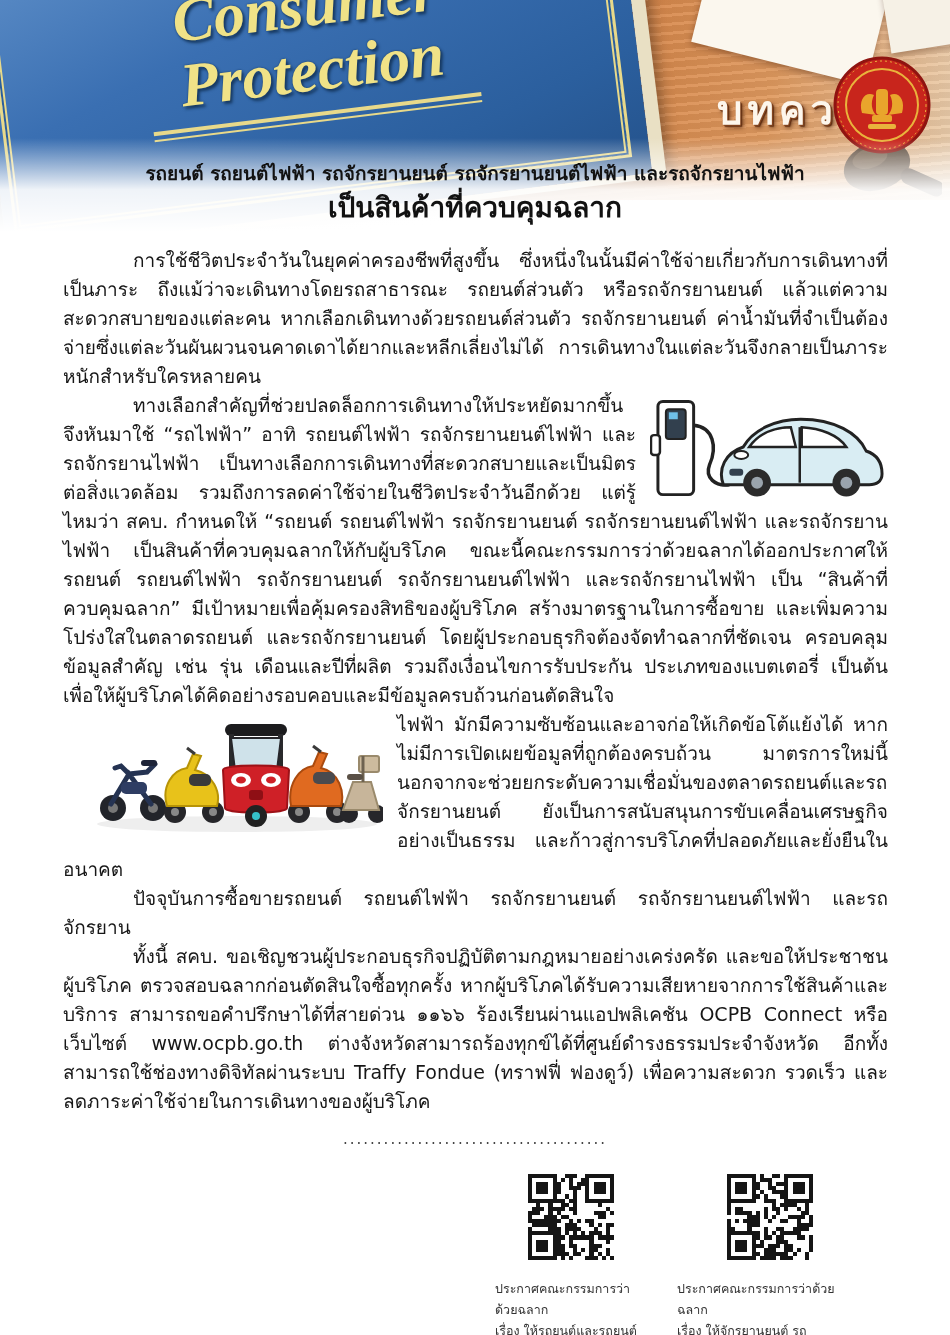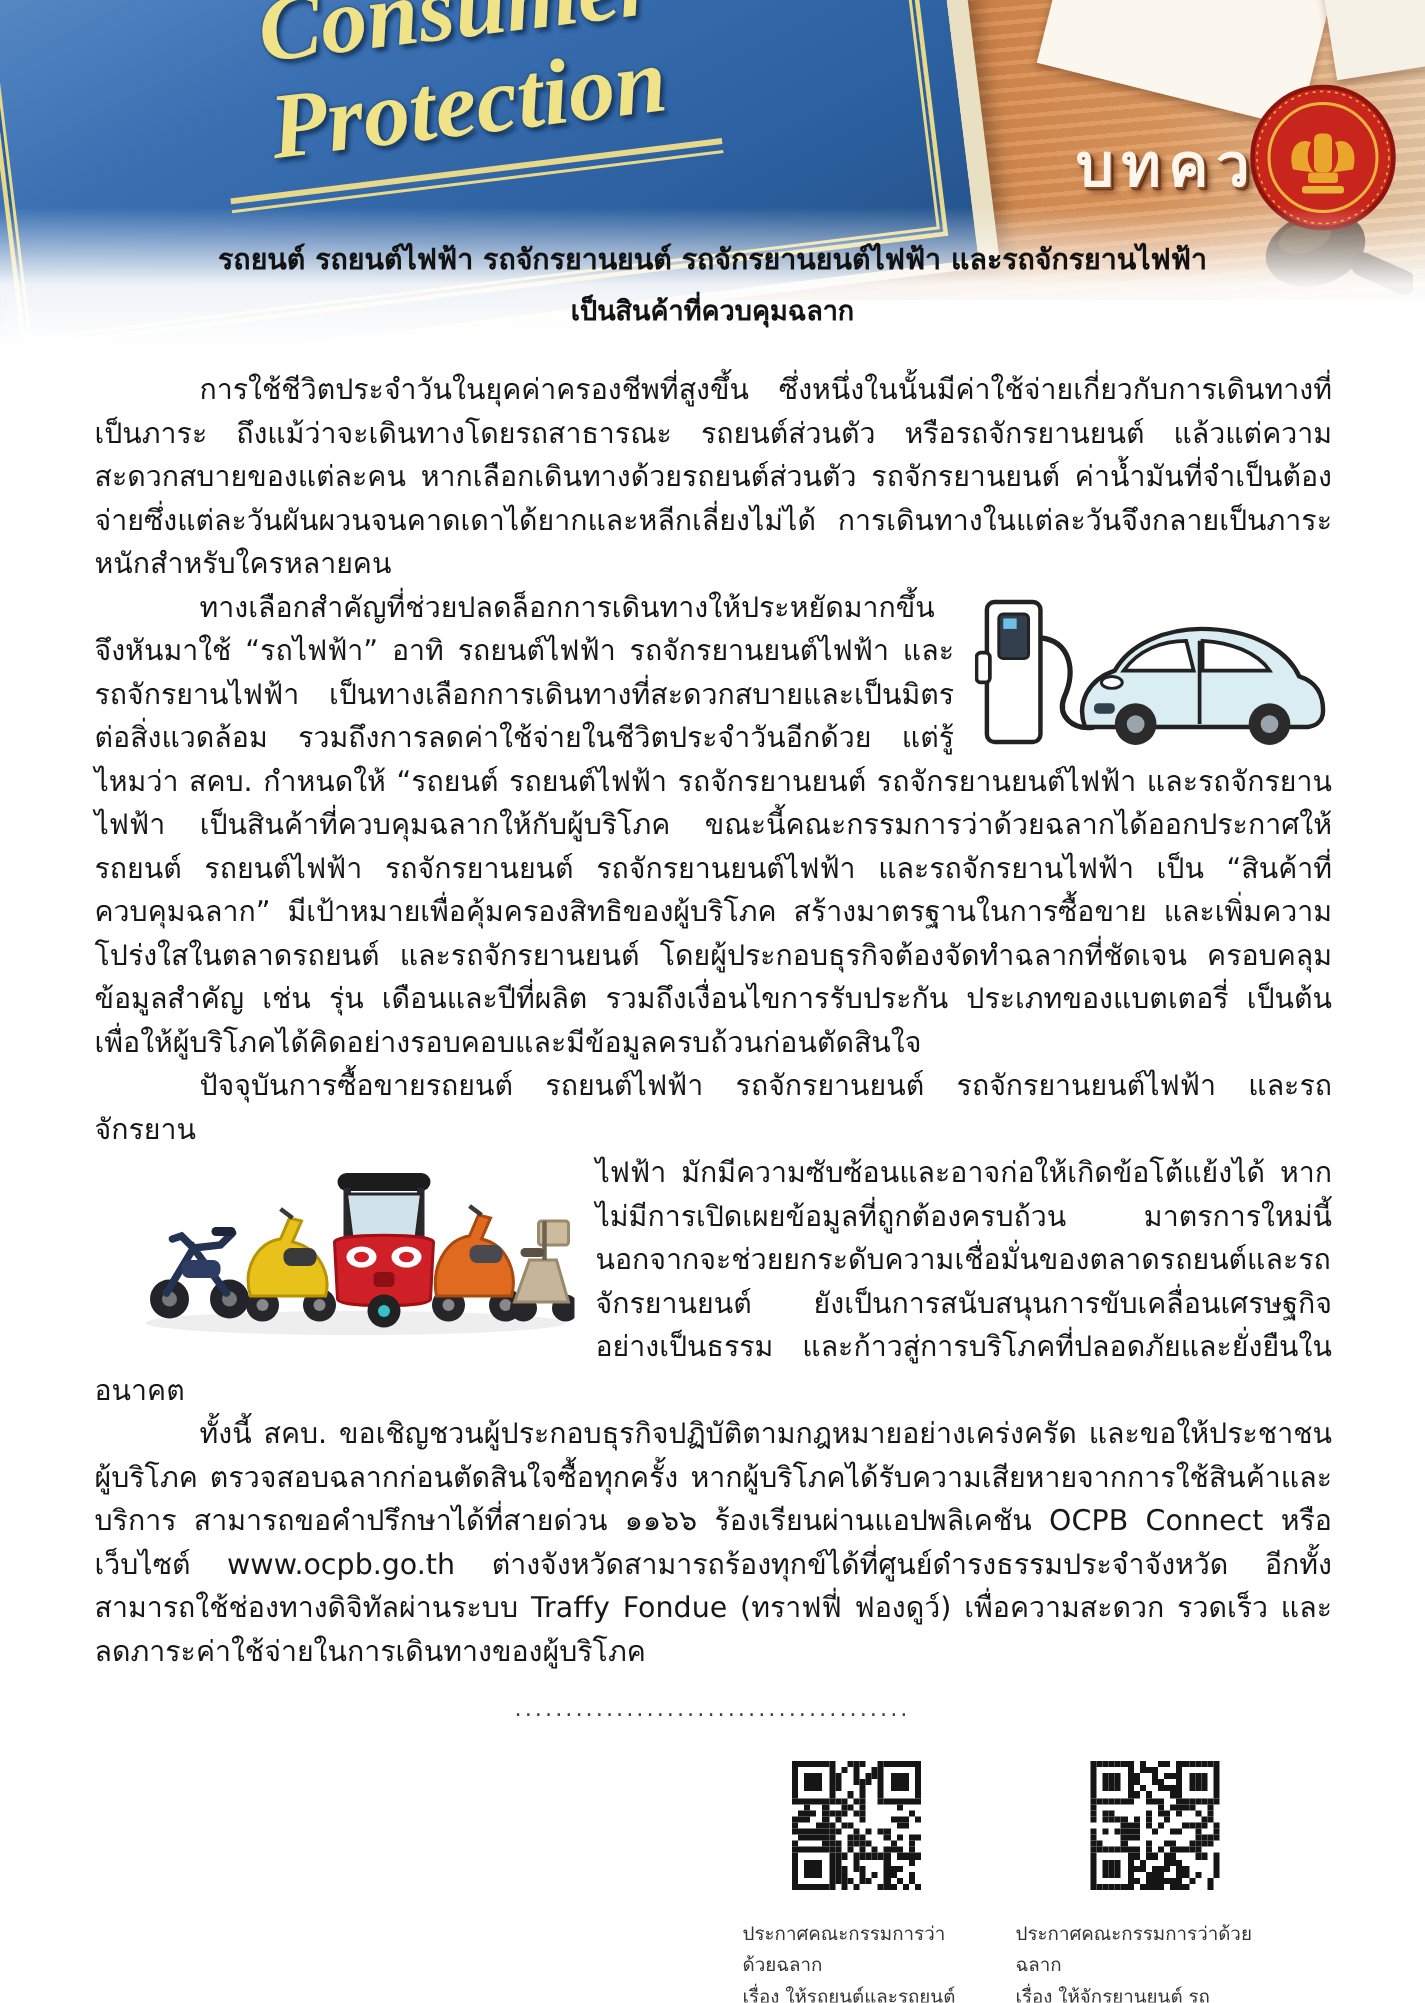--- a/index.html
+++ b/index.html
@@ -25,21 +25,21 @@
   .book-line2{font-size:62px;line-height:66px;}
   .book-underline{width:330px;margin:10px auto 0;border-top:4px solid #e8d98a;border-bottom:2px solid #e8d98a;height:4px;}
   .article-label{position:absolute;left:712px;top:78px;width:190px;text-align:center;
     font-size:40px;font-weight:bold;letter-spacing:5px;color:#fdf6ec;
     text-shadow:1px 1px 0 #8a4a22,2px 2px 1px #5f2d12,3px 3px 4px rgba(60,20,0,.6);}
   .seal{position:absolute;left:832px;top:55px;width:100px;height:100px;}
   .banner-fade{position:absolute;left:0;top:138px;width:950px;height:94px;
     background:linear-gradient(180deg,rgba(255,255,255,0) 0%,rgba(255,255,255,.92) 55%,#fff 100%);}
   .doc-title{position:absolute;left:0;top:156px;width:950px;text-align:center;font-weight:bold;color:#121212;}
   .doc-title .t1{font-size:19px;line-height:34px;}
-  .doc-title .t2{font-size:18px;line-height:36px;}
+  .doc-title .t2{font-size:28px;line-height:36px;}
 
   
   .main{padding:14px 62px 0 63px;font-size:19px;line-height:29px;text-align:justify;color:#171717;}
   .para{margin:0;text-indent:70px;}
   .para.cont{text-indent:0;}
   .ev-fig{float:right;width:238px;height:108px;margin:4px 0 2px 14px;}
   .scooter-fig{float:left;width:292px;height:122px;margin:2px 14px 4px 28px;}
   .clear{clear:both;}
 
   .dots-sep{margin:14px 0 0;text-align:center;font-size:15px;letter-spacing:2px;color:#444;line-height:18px;}
@@ -110,21 +110,20 @@
       <rect x="80" y="74" width="14" height="7" rx="3" fill="#32404e"></rect>
       <circle cx="108" cy="88" r="14" fill="#2b2b2b"></circle>
       <circle cx="108" cy="88" r="6" fill="#9aa4ad"></circle>
       <circle cx="198" cy="88" r="14" fill="#2b2b2b"></circle>
       <circle cx="198" cy="88" r="6" fill="#9aa4ad"></circle>
     </svg>
     <span>ทางเลือกสำคัญที่ช่วยปลดล็อกการเดินทางให้ประหยัดมากขึ้น จึงหันมาใช้ “รถไฟฟ้า” อาทิ รถยนต์ไฟฟ้า รถจักรยานยนต์ไฟฟ้า และรถจักรยานไฟฟ้า เป็นทางเลือกการเดินทางที่สะดวกสบายและเป็นมิตรต่อสิ่งแวดล้อม รวมถึงการลดค่าใช้จ่ายในชีวิตประจำวันอีกด้วย แต่รู้ไหมว่า สคบ. กำหนดให้ “รถยนต์ รถยนต์ไฟฟ้า รถจักรยานยนต์ รถจักรยานยนต์ไฟฟ้า และรถจักรยานไฟฟ้า เป็นสินค้าที่ควบคุมฉลากให้กับผู้บริโภค ขณะนี้คณะกรรมการว่าด้วยฉลากได้ออกประกาศให้รถยนต์ รถยนต์ไฟฟ้า รถจักรยานยนต์ รถจักรยานยนต์ไฟฟ้า และรถจักรยานไฟฟ้า เป็น “สินค้าที่ควบคุมฉลาก” มีเป้าหมายเพื่อคุ้มครองสิทธิของผู้บริโภค สร้างมาตรฐานในการซื้อขาย และเพิ่มความโปร่งใสในตลาดรถยนต์ และรถจักรยานยนต์ โดยผู้ประกอบธุรกิจต้องจัดทำฉลากที่ชัดเจน ครอบคลุมข้อมูลสำคัญ เช่น รุ่น เดือนและปีที่ผลิต รวมถึงเงื่อนไขการรับประกัน ประเภทของแบตเตอรี่ เป็นต้น เพื่อให้ผู้บริโภคได้คิดอย่างรอบคอบและมีข้อมูลครบถ้วนก่อนตัดสินใจ</span>
   </p>
   <div class="clear"></div>
 
-  <p class="para">ปัจจุบันการซื้อขายรถยนต์ รถยนต์ไฟฟ้า รถจักรยานยนต์ รถจักรยานยนต์ไฟฟ้า และรถจักรยาน</p>
   <p class="para cont">
     <svg class="scooter-fig" viewBox="0 0 292 122">
       <ellipse cx="146" cy="112" rx="140" ry="8" fill="#eee"></ellipse>
 
       <circle cx="22" cy="96" r="13" fill="#22242a"></circle>
         <circle cx="22" cy="96" r="5" fill="#777"></circle>
       <circle cx="62" cy="96" r="13" fill="#22242a"></circle>
         <circle cx="62" cy="96" r="5" fill="#777"></circle>
       <path d="M20,92 L38,62 L60,92 M38,62 L30,54 L24,56 M38,62 L56,60 L64,52" fill="none" stroke="#253352" stroke-width="5" stroke-linecap="round"></path>
       <rect x="30" y="70" width="26" height="12" rx="5" fill="#2e3d63"></rect>
@@ -161,20 +160,21 @@
 
       <circle cx="258" cy="102" r="9" fill="#26262a"></circle>
         <circle cx="286" cy="102" r="9" fill="#26262a"></circle>
       <path d="M252,98 L262,70 L280,70 L288,98 Z" fill="#c7b59a" stroke="#9a8a6c" stroke-width="2"></path>
       <rect x="268" y="44" width="20" height="16" rx="2" fill="#cdbb9e" stroke="#9a8a6c" stroke-width="2"></rect>
       <line x1="272" y1="70" x2="272" y2="44" stroke="#6e6250" stroke-width="3"></line>
       <rect x="256" y="62" width="16" height="6" rx="3" fill="#5a5046"></rect>
     </svg>
     <span>ไฟฟ้า มักมีความซับซ้อนและอาจก่อให้เกิดข้อโต้แย้งได้ หากไม่มีการเปิดเผยข้อมูลที่ถูกต้องครบถ้วน มาตรการใหม่นี้ นอกจากจะช่วยยกระดับความเชื่อมั่นของตลาดรถยนต์และรถจักรยานยนต์ ยังเป็นการสนับสนุนการขับเคลื่อนเศรษฐกิจอย่างเป็นธรรม และก้าวสู่การบริโภคที่ปลอดภัยและยั่งยืนในอนาคต</span>
   </p>
+  <p class="para">ปัจจุบันการซื้อขายรถยนต์ รถยนต์ไฟฟ้า รถจักรยานยนต์ รถจักรยานยนต์ไฟฟ้า และรถจักรยาน</p>
   <div class="clear"></div>
 
   <p class="para">ทั้งนี้ สคบ. ขอเชิญชวนผู้ประกอบธุรกิจปฏิบัติตามกฎหมายอย่างเคร่งครัด และขอให้ประชาชนผู้บริโภค ตรวจสอบฉลากก่อนตัดสินใจซื้อทุกครั้ง หากผู้บริโภคได้รับความเสียหายจากการใช้สินค้าและบริการ สามารถขอคำปรึกษาได้ที่สายด่วน ๑๑๖๖ ร้องเรียนผ่านแอปพลิเคชัน OCPB Connect หรือ เว็บไซต์ www.ocpb.go.th ต่างจังหวัดสามารถร้องทุกข์ได้ที่ศูนย์ดำรงธรรมประจำจังหวัด อีกทั้งสามารถใช้ช่องทางดิจิทัลผ่านระบบ Traffy Fondue (ทราฟฟี่ ฟองดูว์) เพื่อความสะดวก รวดเร็ว และลดภาระค่าใช้จ่ายในการเดินทางของผู้บริโภค</p>
 </div>
 
 <div class="dots-sep">.......................................</div>
 
 <div class="qr-row">
   <div class="qr-block b1">
     <div class="qr">

